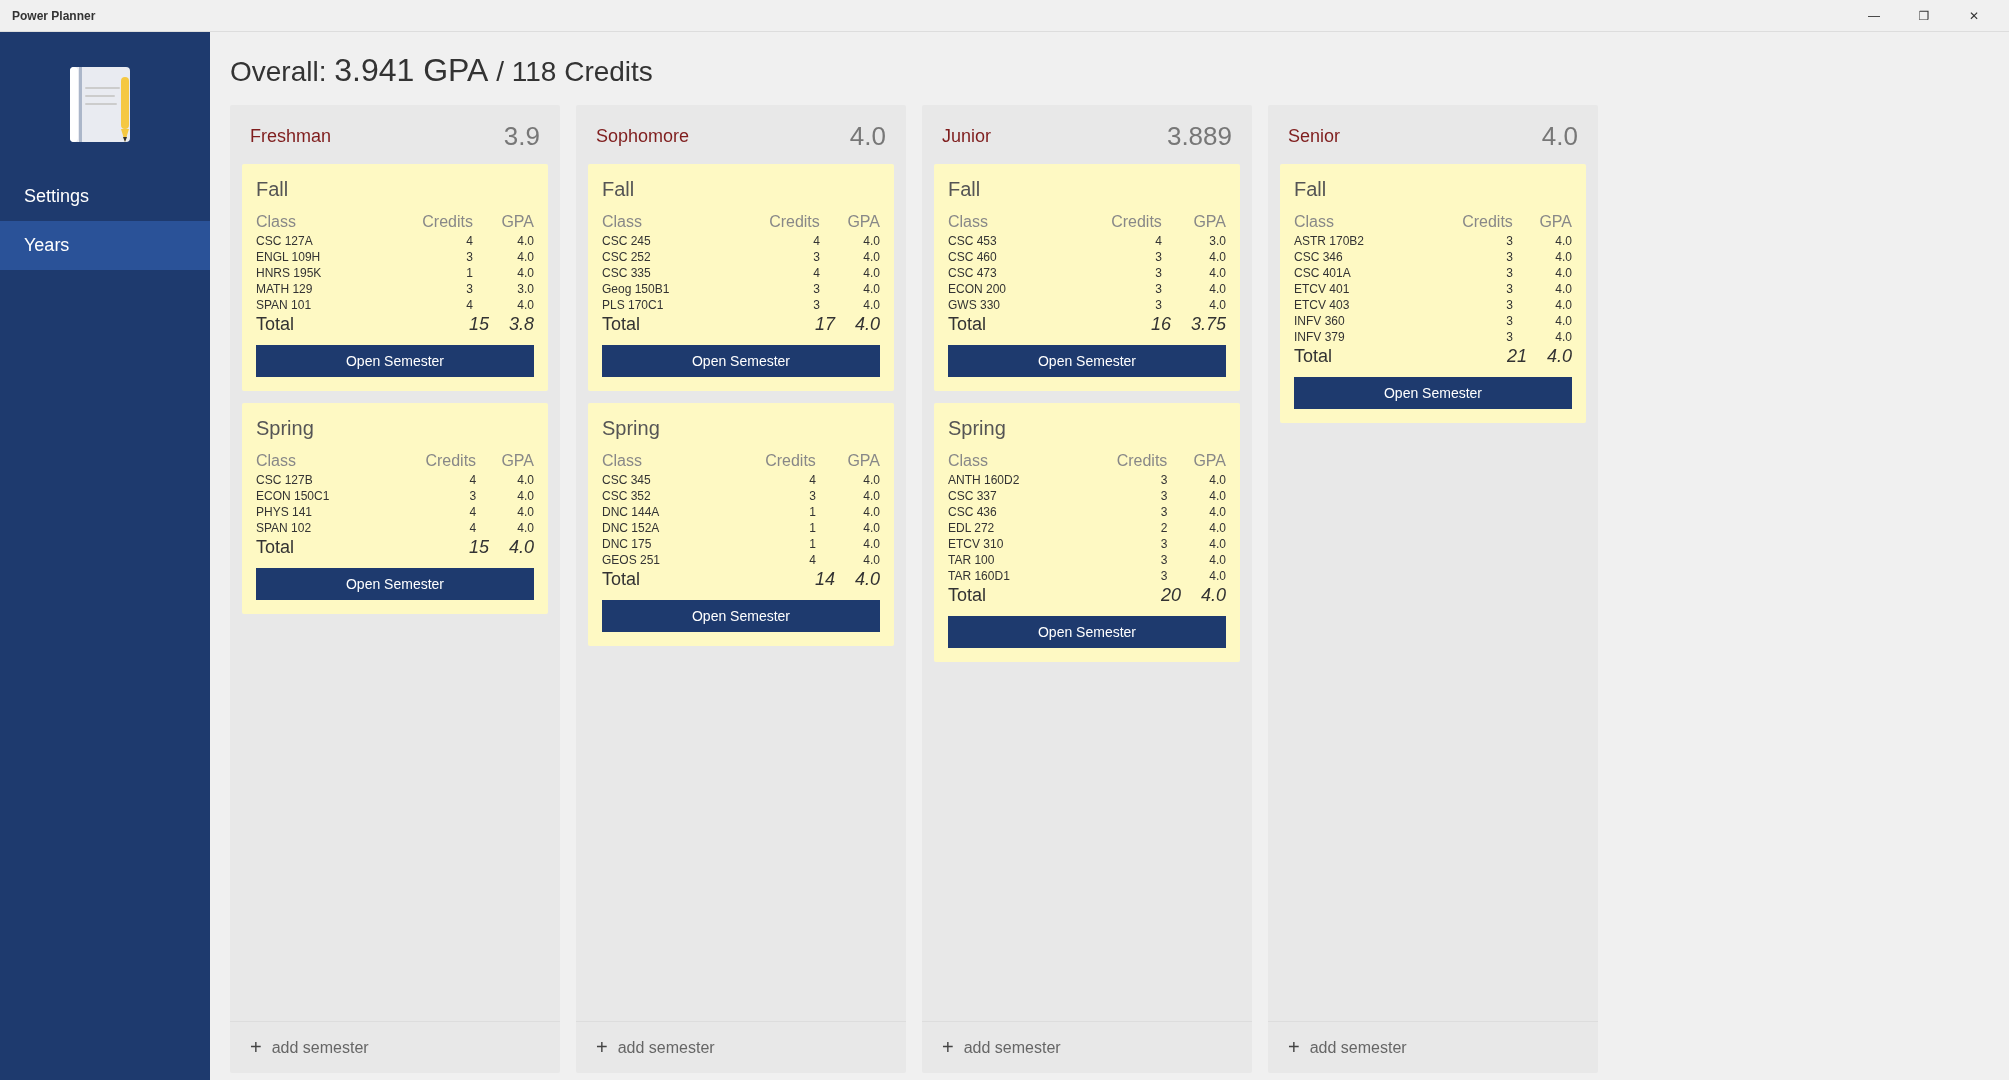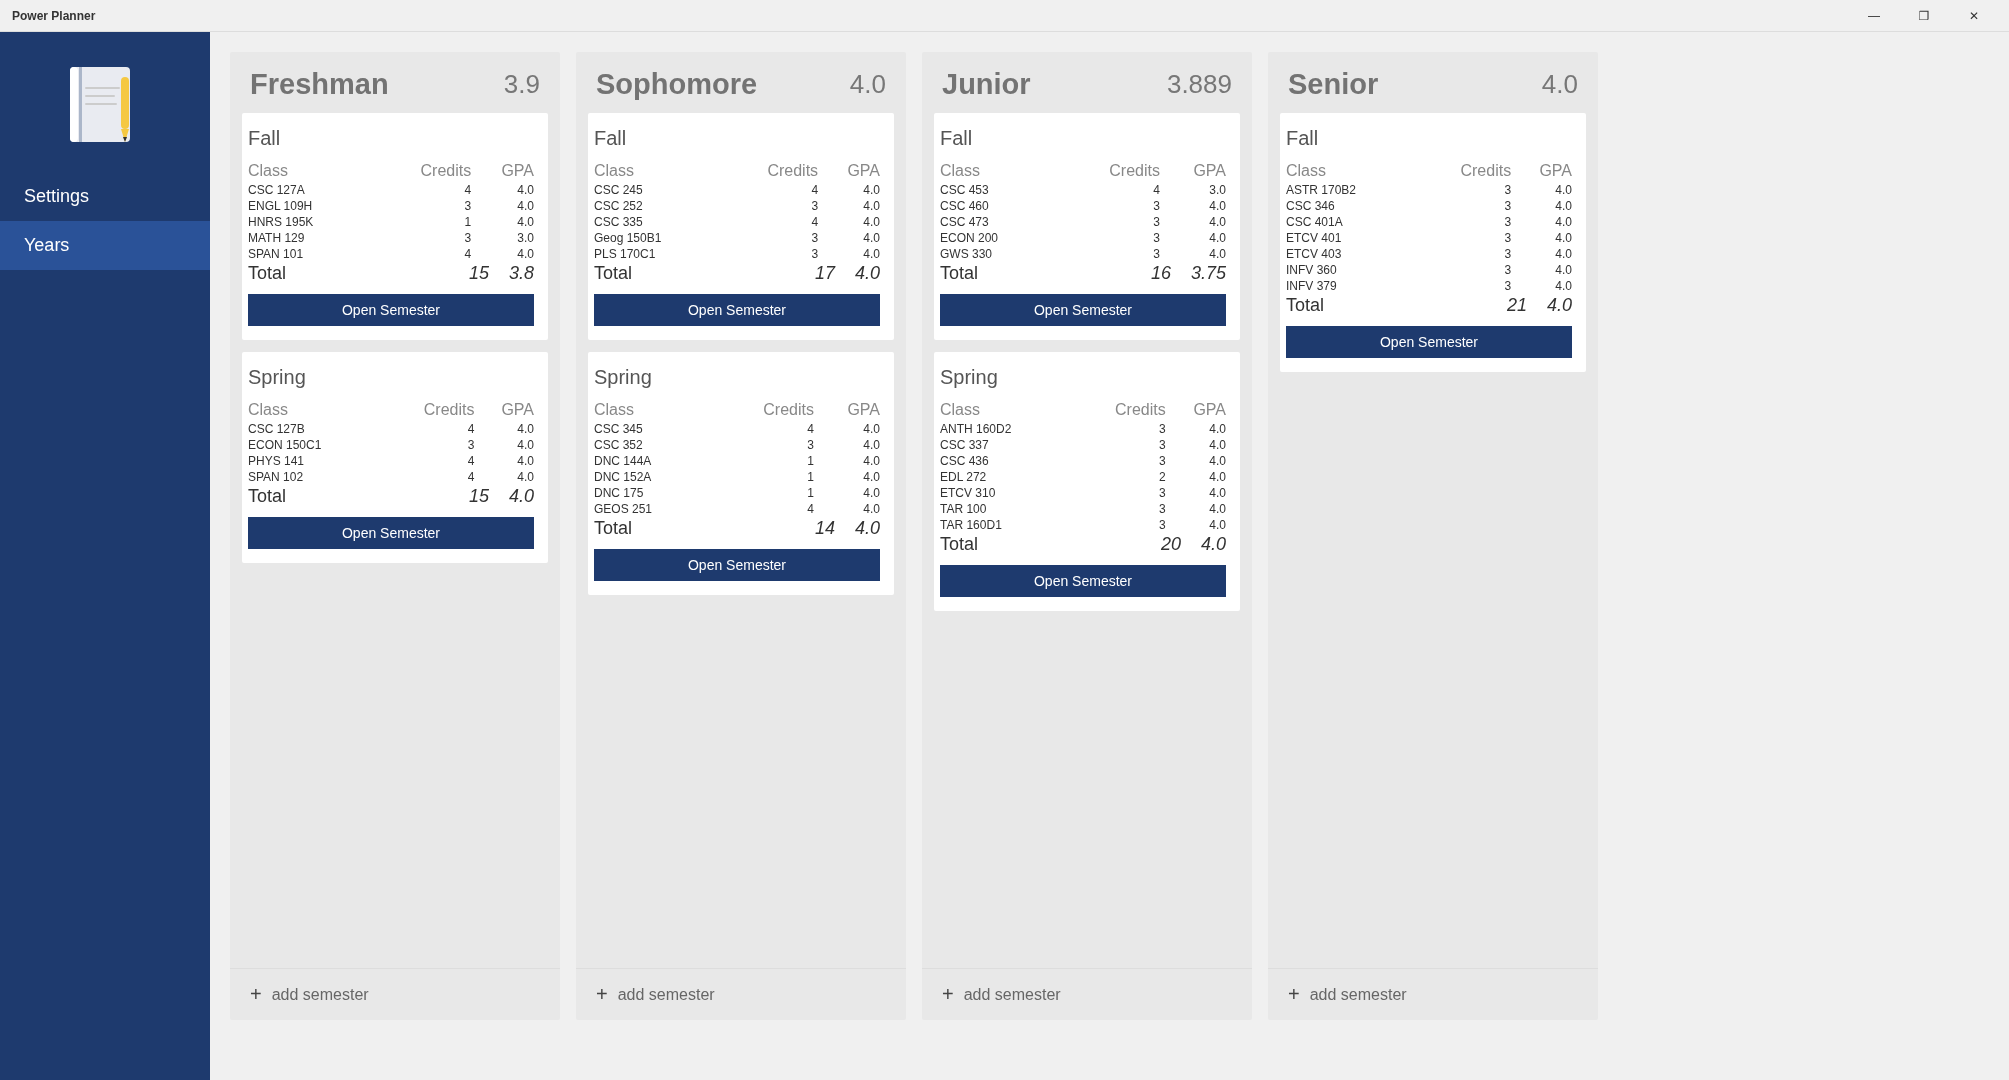--- a/index.html
+++ b/index.html
@@ -55,29 +55,29 @@
 
     
     .year-card {
       background: #e8e8e8; border-radius: 2px; min-width: 330px; width: 330px;
       display: flex; flex-direction: column; overflow: hidden;
     }
     .year-header {
       padding: 16px 20px 12px 20px; display: flex; justify-content: space-between;
       align-items: center;
     }
-    .year-title { font-size: 29px; color: #737373; font-weight: 700; }
+    .year-title { font-size: 18px; color: #7f1d1d; font-weight: 400; }
     .year-gpa { font-size: 26px; color: #777; font-weight: 300; }
 
     .year-body { flex: 1; overflow-y: auto; padding: 0 12px; }
 
     
     .semester-card {
-      background: #ffffff; border-radius: 2px; margin-bottom: 12px;
-      padding: 14px 14px 14px 6px;
+      background: #fef9c3; border-radius: 2px; margin-bottom: 12px;
+      padding: 14px 14px 14px 14px;
     }
     .semester-title { font-size: 20px; color: #555; font-weight: 300; margin-bottom: 10px; }
 
     .class-table { width: 100%; border-collapse: collapse; }
     .class-table th {
       font-size: 16px; color: #888; font-weight: 400; text-align: left; padding: 2px 0;
     }
     .class-table th.right { text-align: right; }
     .class-table td { font-size: 12px; color: #333; padding: 1px 0; }
     .class-table td.right { text-align: right; }
@@ -141,20 +141,26 @@
       <div class="sidebar-item">
         <span>Settings</span>
       </div>
       <div class="sidebar-item active">
         <span>Years</span>
       </div>
     </div>
   </div>
 
   <div class="main">
+    <div class="overall-header">
+      <span>Overall:</span>
+      <strong>3.941 GPA</strong>
+      <span>/</span>
+      <span>118 Credits</span>
+    </div>
 
     <div class="years-row" id="years-row">
     <div class="year-card">
     <div class="year-header">
       <span class="year-title">Freshman</span>
       <span class="year-gpa">3.9</span>
     </div>
     <div class="year-body">
 
       <div class="semester-card">

